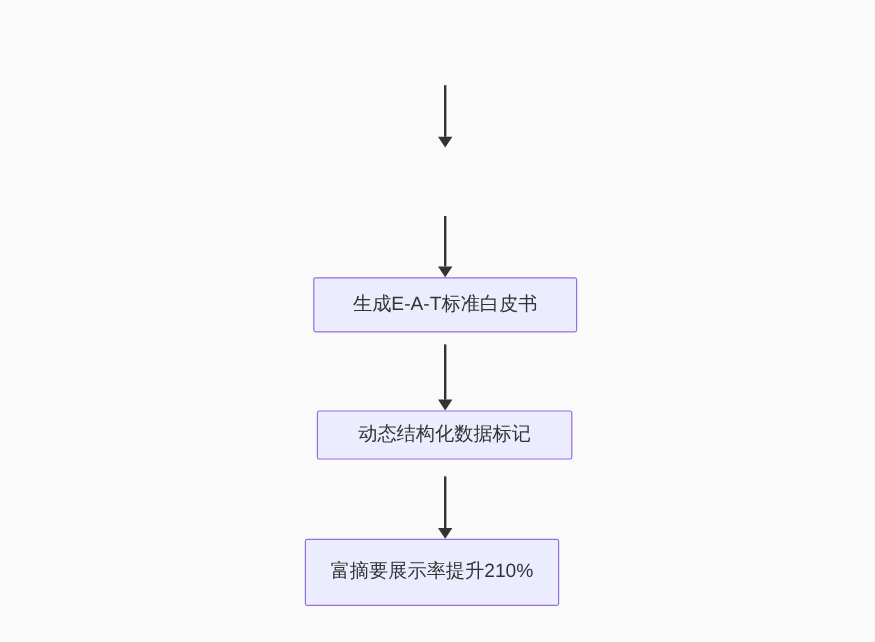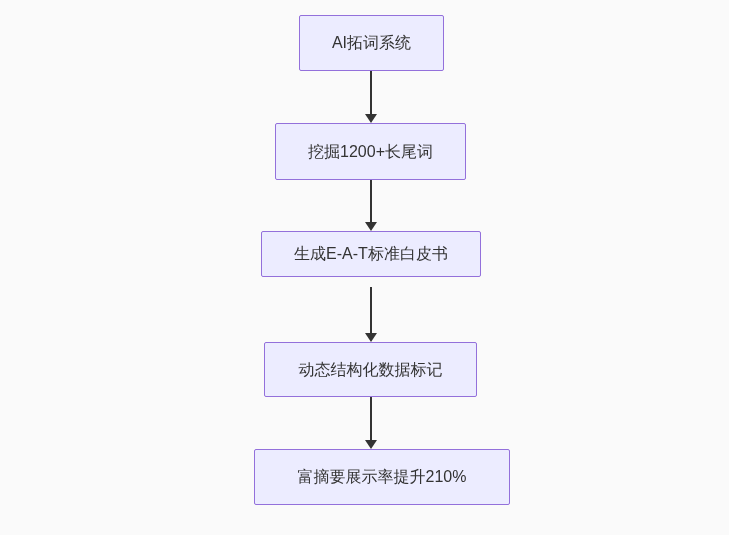--- a/index.html
+++ b/index.html
@@ -49,45 +49,39 @@
     width: 0;
     height: 0;
     border-left: 6px solid transparent;
     border-right: 6px solid transparent;
     border-top: 9px solid #333333;
   }
   
   #node-0 { left: 299px; top: 15px;  width: 145px; height: 56px; }
   #node-1 { left: 275px; top: 123px; width: 191px; height: 57px; }
   #node-2 { left: 261px; top: 231px; width: 220px; height: 46px; }
-  #node-3 { left: 264px; top: 342px; width: 213px; height: 55px; }
-  #node-4 { left: 254px; top: 449px; width: 256px; height: 56px; }
+  #node-3 { left: 264px; top: 342px; width: 213px; height: 41px; }
+  #node-4 { left: 254px; top: 449px; width: 212px; height: 56px; }
   
   #edge-0 { left: 364px; top: 71px;  height: 52px; }
   #edge-1 { left: 364px; top: 180px; height: 51px; }
   #edge-2 { left: 364px; top: 287px; height: 55px; }
   #edge-3 { left: 364px; top: 397px; height: 52px; }
 </style>
 </head>
 <body>
 
 <div class="canvas">
 
-  <div class="node" id="node-0">
-    <span>AI拓词系统</span>
-  </div>
 
   <div class="edge" id="edge-0">
     <div class="edge-line"></div>
     <div class="edge-head"></div>
   </div>
 
-  <div class="node" id="node-1">
-    <span>挖掘1200+长尾词</span>
-  </div>
 
   <div class="edge" id="edge-1">
     <div class="edge-line"></div>
     <div class="edge-head"></div>
   </div>
 
   <div class="node" id="node-2">
     <span>生成E-A-T标准白皮书</span>
   </div>
 

